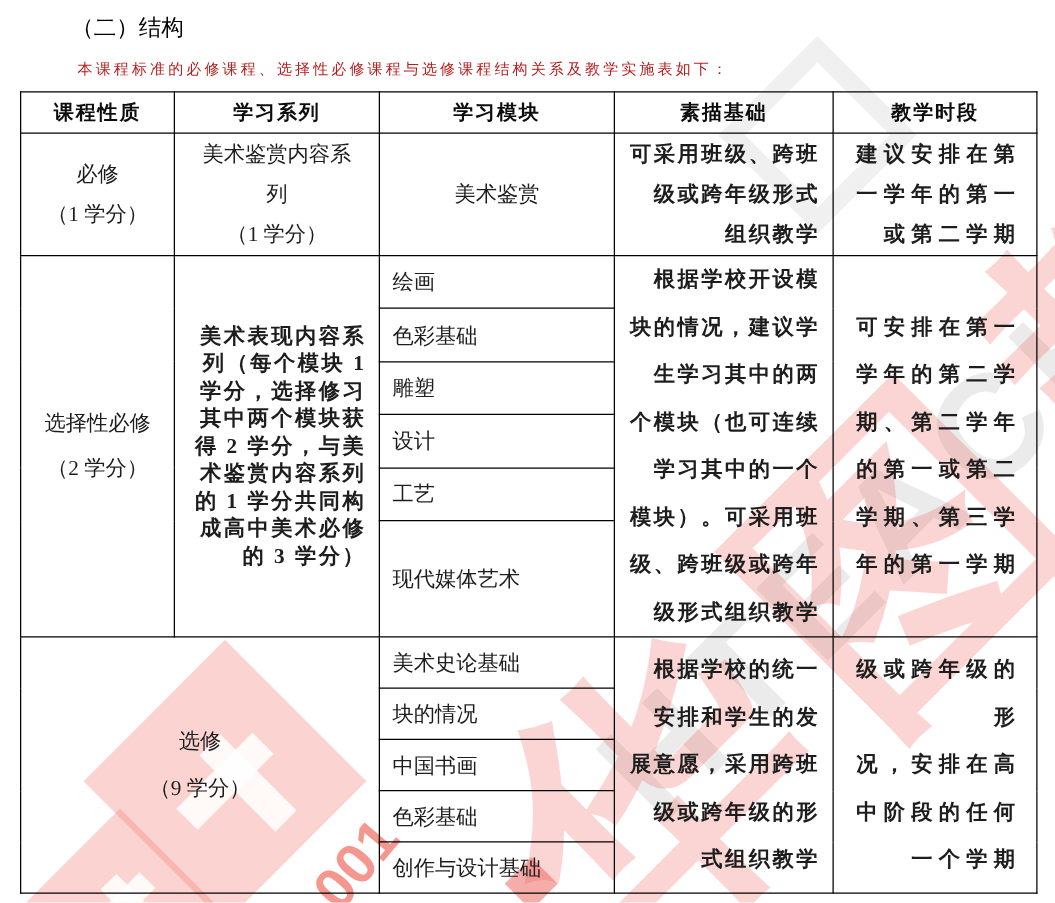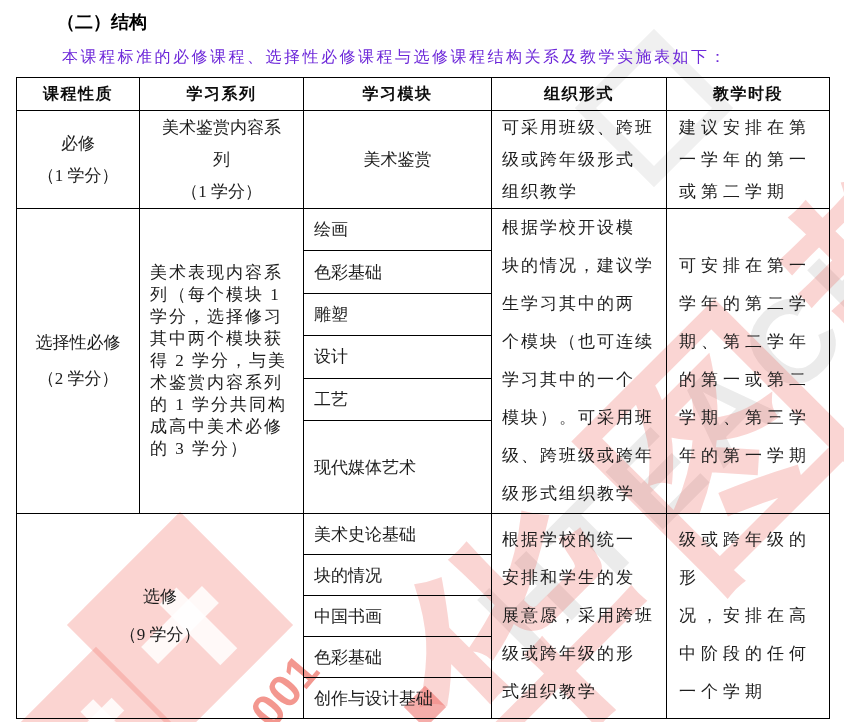--- a/index.html
+++ b/index.html
@@ -52,25 +52,25 @@
   .wm-small-red {
     position:absolute; left:410px; top:692px; width:30px; height:30px;
     background:rgba(236,92,86,0.5); transform:rotate(45deg);
   }
 
   
   .content { position:relative; z-index:1; padding-top:10px; }
   .doc-title {
     margin-left:57px;
     font-family:"Liberation Sans","DejaVu Sans",sans-serif;
-    font-weight:bold; font-size:18px; color:#000;
+    font-weight:normal; font-size:18px; color:#000;
   }
   .doc-intro {
     margin:13px 0 0 62px;
-    font-size:16px; letter-spacing:2.5px; color:#6d28d9;
+    font-size:12px; letter-spacing:2.5px; color:#b91c1c;
   }
 
   table.structure {
     border-collapse:collapse; table-layout:fixed;
     margin:9px 0 0 16px; width:813px;
   }
   col.c1 { width:123px; } col.c2 { width:164px; } col.c3 { width:188px; }
   col.c4 { width:175px; } col.c5 { width:163px; }
 
   th, td { border:1px solid #000; padding:0 10px; white-space:pre-line; }
@@ -81,21 +81,21 @@
   }
   td { font-size:17px; color:#1d1d1d; vertical-align:middle; }
 
   tr.h-head { height:33px; }
   tr.r-one  { height:98px; }
   tr.r-mod  { height:42px; }
   tr.r-mod-tall { height:92px; }
   tr.r-mod3 { height:41px; }
 
   .tc { text-align:center; }
-  .tl { text-align:left; }
+  .tl { text-align:right;font-weight:bold; }
   .lh32 { line-height:32px; }
   .lh34 { line-height:22px; }
   .lh36 { line-height:36px; }
   .lh38 { line-height:38px; }
   .ls2  { letter-spacing:2px; }
   .ls5  { letter-spacing:5px; padding:0 12px; }
   .module-cell { }
 </style>
 </head>
 <body>
@@ -120,21 +120,21 @@
         <col class="c2">
         <col class="c3">
         <col class="c4">
         <col class="c5">
     </colgroup>
     <thead>
       <tr class="h-head">
         <th>课程性质</th>
         <th>学习系列</th>
         <th>学习模块</th>
-        <th>组织形式</th>
+        <th>素描基础</th>
         <th>教学时段</th>
       </tr>
     </thead>
     <tbody>
 
       <tr class="r-one">
         <td class="tc lh32">必修
 （1 学分）</td>
         <td class="tc lh32">美术鉴赏内容系
 列

